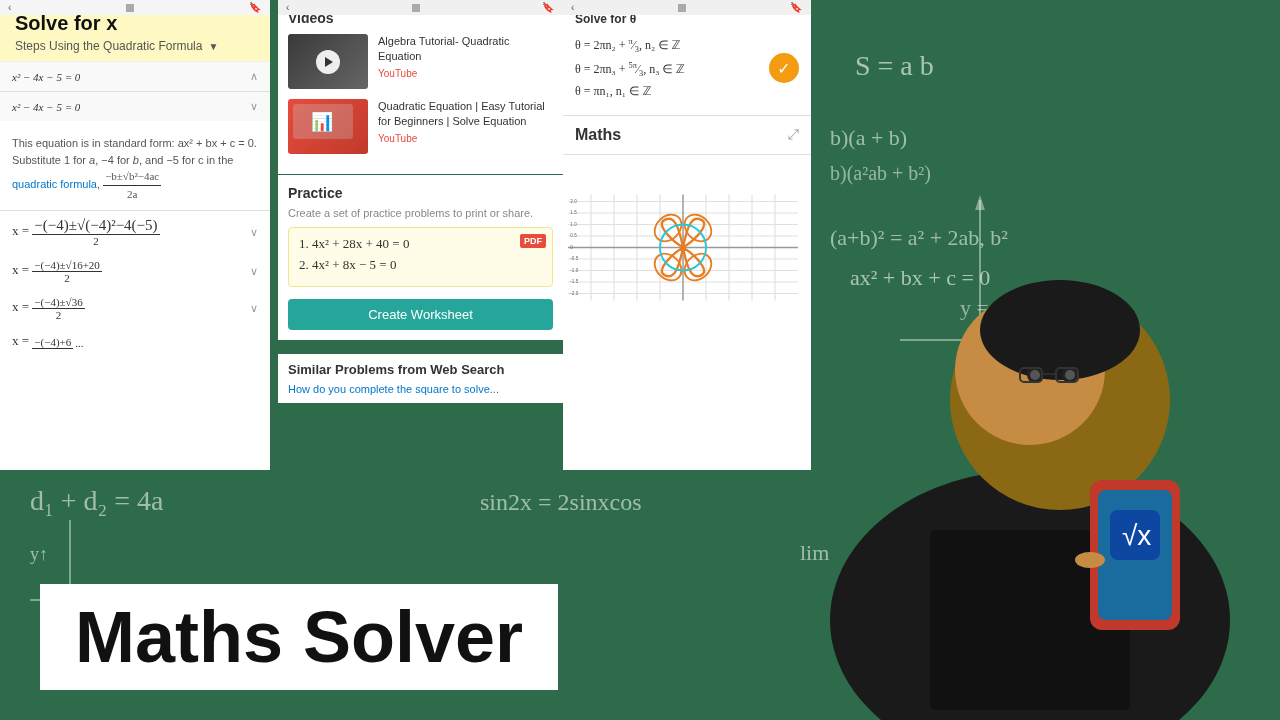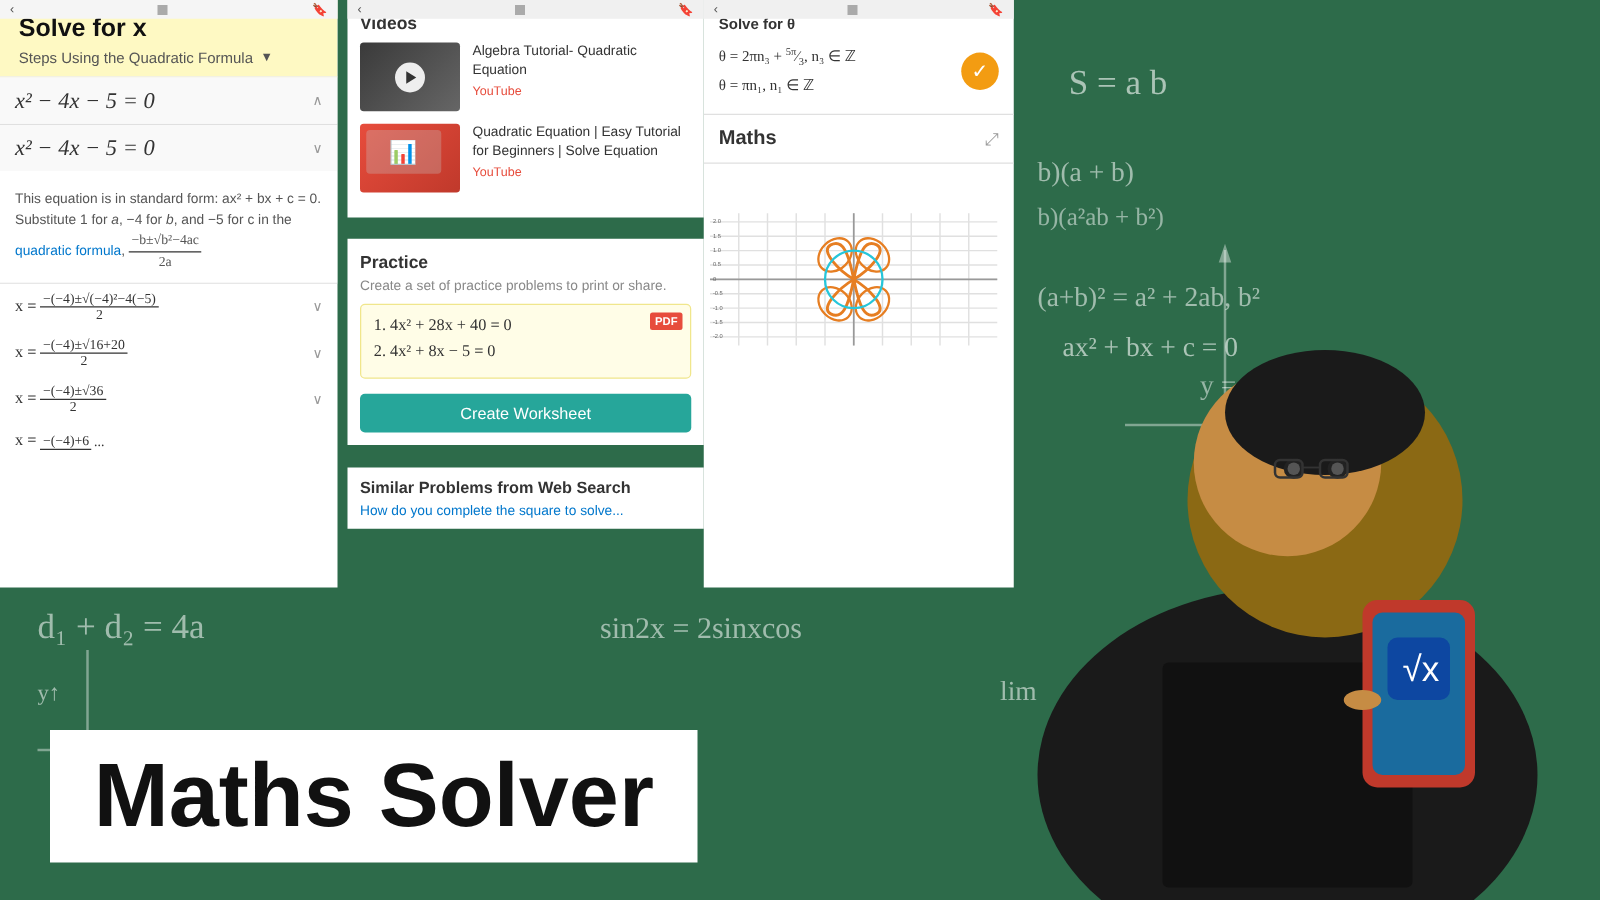--- a/index.html
+++ b/index.html
@@ -62,21 +62,21 @@
     }
     .left-section-header {
       display: flex;
       align-items: center;
       justify-content: space-between;
       padding: 8px 12px;
       background: #f9f9f9;
       cursor: pointer;
     }
     .eq-text {
-      font-size: 18px;
+      font-size: 11px;
       color: #333;
       font-family: 'Times New Roman', serif;
       font-style: italic;
     }
     .chevron {
       color: #999;
       font-size: 11px;
     }
 
     .left-section-body {
@@ -117,21 +117,21 @@
     
     .middle-area {
       position: absolute;
       top: 0;
       left: 278px;
       width: 285px;
       height: 470px;
       z-index: 10;
       display: flex;
       flex-direction: column;
-      gap: 16px;
+      gap: 0;
     }
 
     .videos-panel {
       background: white;
       padding: 10px;
     }
     .videos-title {
       font-size: 14px;
       font-weight: bold;
       color: #333;
@@ -234,21 +234,21 @@
       padding: 8px;
       border-radius: 4px;
       font-size: 13px;
       cursor: pointer;
       margin-top: 4px;
     }
 
     .similar-section {
       padding: 8px 10px;
       background: white;
-      margin-top: 2px;
+      margin-top: 14px;
     }
     .similar-title {
       font-size: 13px;
       font-weight: bold;
       color: #333;
       margin-bottom: 6px;
     }
     .similar-link {
       font-size: 11px;
       color: #0077cc;
@@ -512,21 +512,21 @@
             <span class="frac-den">2a</span>
           </span>
         </span>
       </div>
     </div>
   </div>
 
   <div class="step-row">
     <div class="step-eq">
       x = <span class="fraction-block" style="display:inline-flex;flex-direction:column;align-items:center;vertical-align:middle;">
-        <span style="border-bottom:1px solid #333;font-size:11px;padding:0 2px;">−(−4)±√(−4)²−4(−5)</span>
+        <span style="border-bottom:1px solid #333;font-size:15px;padding:0 2px;">−(−4)±√(−4)²−4(−5)</span>
         <span style="font-size:11px;padding:0 2px;">2</span>
       </span>
     </div>
     <span style="color:#999;font-size:11px;">∨</span>
   </div>
 
   <div class="step-row">
     <div class="step-eq">
       x = <span class="fraction-block" style="display:inline-flex;flex-direction:column;align-items:center;vertical-align:middle;">
         <span style="border-bottom:1px solid #333;font-size:11px;padding:0 2px;">−(−4)±√16+20</span>
@@ -600,20 +600,21 @@
     <div class="similar-link">How do you complete the square to solve...</div>
   </div>
 </div>
 
 <div class="right-panel">
 
 
   <div class="solve-theta-panel">
     <div class="solve-theta-title">Solve for θ</div>
     <div class="theta-solutions">
+      <div class="theta-line">θ = 2πn₂ + <sup>π</sup>⁄<sub>3</sub>, n₂ ∈ ℤ</div>
       <div class="theta-line">θ = 2πn₃ + <sup>5π</sup>⁄<sub>3</sub>, n₃ ∈ ℤ</div>
       <div class="theta-line">θ = πn₁, n₁ ∈ ℤ</div>
       <div class="check-circle">✓</div>
     </div>
   </div>
 
   <div class="graph-panel">
     <div class="graph-header">
       <div class="graph-title">Maths</div>
       <span class="expand-icon">⤢</span>

